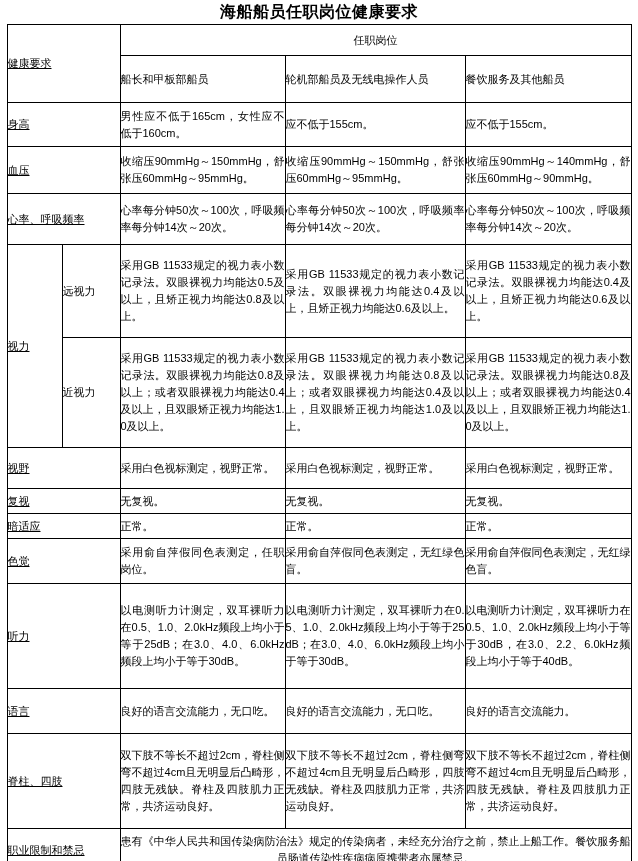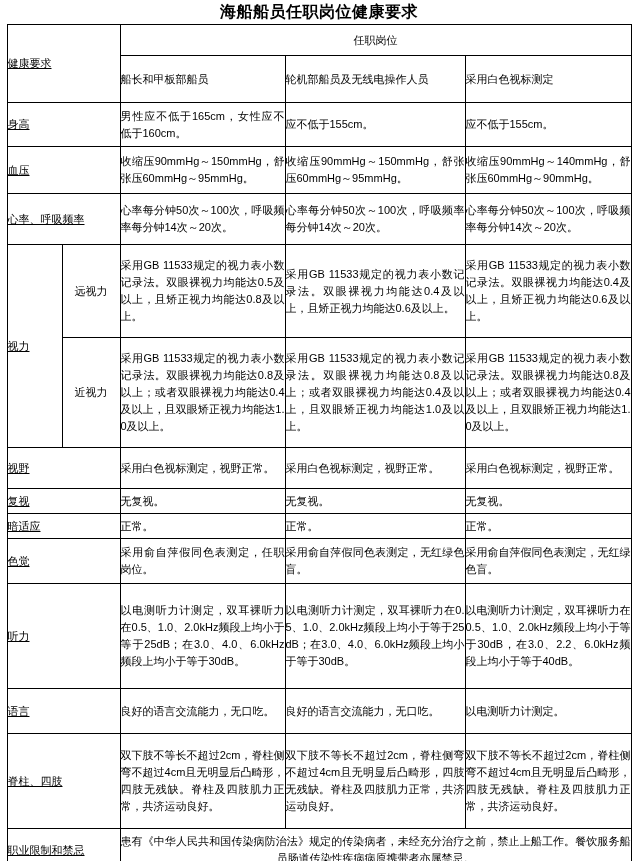--- a/index.html
+++ b/index.html
@@ -42,21 +42,21 @@
     line-height: 17px;
     vertical-align: middle;
     word-break: break-all;
     overflow-wrap: anywhere;
   }
   td.label {
     white-space: nowrap;
     text-decoration: underline;
   }
   td.sublabel {
-    text-align: center;
+    text-align: left;
     white-space: nowrap;
     padding: 2px 1px;
   }
   td.body {
     text-align: justify;
     text-align-last: left;
     vertical-align: middle;
   }
   td.center {
     text-align: left;
@@ -95,21 +95,21 @@
       <col style="width:166px">
     </colgroup>
     <tbody>
       <tr>
         <td class="label" rowspan="2" colspan="2">健康要求</td>
         <td class="head-group" colspan="3">任职岗位</td>
       </tr>
       <tr>
         <td class="head-col">船长和甲板部船员</td>
         <td class="head-col">轮机部船员及无线电操作人员</td>
-        <td class="head-col">采用白色视标测定</td>
+        <td class="head-col">餐饮服务及其他船员</td>
       </tr>
 
       <tr>
         <td class="label" colspan="2" style="height:39px">身高</td>
         <td class="body">男性应不低于165cm，女性应不低于160cm。</td>
         <td class="body">应不低于155cm。</td>
         <td class="body">应不低于155cm。</td>
       </tr>
 
       <tr>
@@ -173,21 +173,21 @@
         <td class="label" colspan="2" style="height:100px">听力</td>
         <td class="body">以电测听力计测定，双耳裸听力在0.5、1.0、2.0kHz频段上均小于等于25dB；在3.0、4.0、6.0kHz频段上均小于等于30dB。</td>
         <td class="body">以电测听力计测定，双耳裸听力在0.5、1.0、2.0kHz频段上均小于等于25dB；在3.0、4.0、6.0kHz频段上均小于等于30dB。</td>
         <td class="body">以电测听力计测定，双耳裸听力在0.5、1.0、2.0kHz频段上均小于等于30dB，在3.0、2.2、6.0kHz频段上均小于等于40dB。</td>
       </tr>
 
       <tr>
         <td class="label" colspan="2" style="height:40px">语言</td>
         <td class="body">良好的语言交流能力，无口吃。</td>
         <td class="body">良好的语言交流能力，无口吃。</td>
-        <td class="body">以电测听力计测定。</td>
+        <td class="body">良好的语言交流能力。</td>
       </tr>
 
       <tr>
         <td class="label" colspan="2" style="height:90px">脊柱、四肢</td>
         <td class="body">双下肢不等长不超过2cm，脊柱侧弯不超过4cm且无明显后凸畸形，四肢无残缺。脊柱及四肢肌力正常，共济运动良好。</td>
         <td class="body">双下肢不等长不超过2cm，脊柱侧弯不超过4cm且无明显后凸畸形，四肢无残缺。脊柱及四肢肌力正常，共济运动良好。</td>
         <td class="body">双下肢不等长不超过2cm，脊柱侧弯不超过4cm且无明显后凸畸形，四肢无残缺。脊柱及四肢肌力正常，共济运动良好。</td>
       </tr>
 
       <tr>

